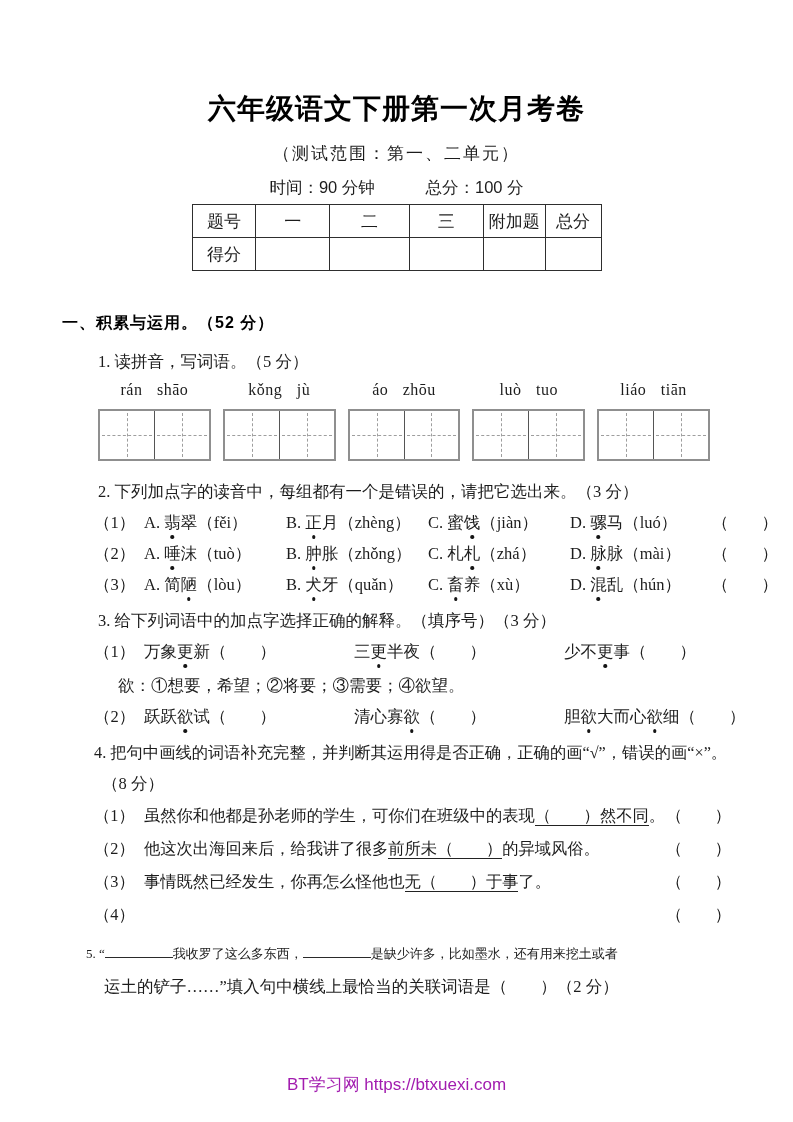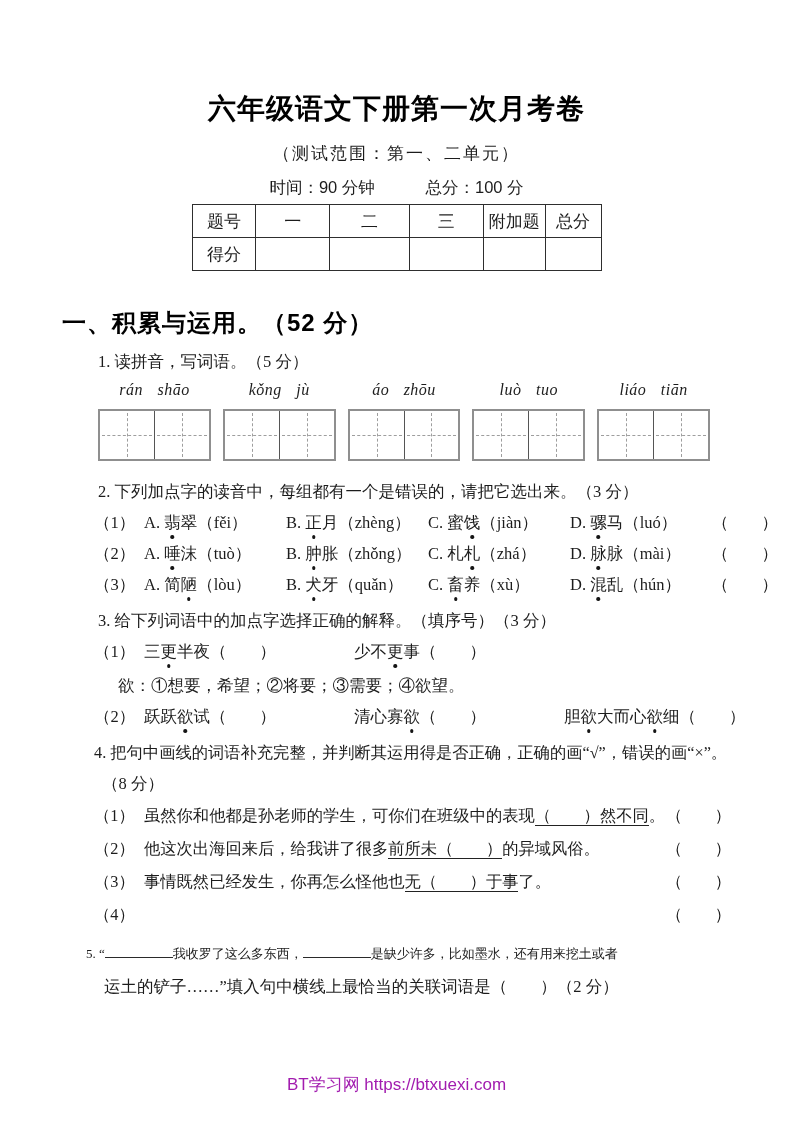--- a/index.html
+++ b/index.html
@@ -30,26 +30,26 @@
   table.score {
     width:410px; margin:6px auto 0 auto; border-collapse:collapse;
     font-size:17px;
   }
   table.score td {
     border:1.6px solid #2e2e2e; height:33px; text-align:center; vertical-align:middle;
   }
   .sec-heading {
     margin-top:40px;
     font-family:"Liberation Sans","DejaVu Sans",sans-serif;
-    font-weight:700; font-size:24px; line-height:24px; color:#000; letter-spacing:1px;
+    font-weight:700; font-size:16px; line-height:24px; color:#000; letter-spacing:1px;
   }
   .q { margin:16px 0 0 36px; font-size:16.5px; line-height:22px; }
   .qtight { margin-top:12px; }
   
-  .unit-row { display:flex; width:612px; margin-left:36px; gap:12px;font-style:italic; }
+  .unit-row { display:flex; width:612px; margin-left:36px; gap:12px; }
   .unit-row .unit { flex:1 1 0; text-align:center; }
   .pinyin-row { margin-top:8px; font-size:16px; }
   .pinyin-row .unit { word-spacing:10px; letter-spacing:0.5px; }
   .boxes-row { margin-top:10px; }
   .tian { width:100%; height:52px; border:2px solid #8f8f8f; display:flex; }
   .tian .cell { flex:1 1 0; position:relative; }
   .tian .cell + .cell { border-left:1.5px solid #555; }
   .tian .cell::before {
     content:""; position:absolute; top:2px; bottom:2px; left:50%;
     border-left:1.5px dashed #9e9e9e;
@@ -201,20 +201,21 @@
     <span class="opt"><span>A. 简</span><span class="dotc">陋</span><span>（lòu）</span></span>
     <span class="opt"><span>B. </span><span class="dotc">犬</span><span>牙（quǎn）</span></span>
     <span class="opt"><span>C. </span><span class="dotc">畜</span><span>养（xù）</span></span>
     <span class="opt"><span>D. </span><span class="dotc">混</span><span>乱（hún）</span></span>
     <span class="ans">（　　）</span>
   </div>
 
   <div class="q qtight" style="margin-top:14px">3. 给下列词语中的加点字选择正确的解释。（填序号）（3 分）</div>
   <div class="q3-row">
     <span class="num">（1）</span>
+    <span class="item"><span>万象</span><span class="dotc">更</span><span>新</span><span class="dotc"></span><span>（　　）</span></span>
     <span class="item"><span>三</span><span class="dotc">更</span><span>半夜</span><span class="dotc"></span><span>（　　）</span></span>
     <span class="item"><span>少不</span><span class="dotc">更</span><span>事</span><span class="dotc"></span><span>（　　）</span></span>
   </div>
   <div class="def-line" style="margin-top:12px">欲：①想要，希望；②将要；③需要；④欲望。</div>
   <div class="q3-row">
     <span class="num">（2）</span>
     <span class="item"><span>跃跃</span><span class="dotc">欲</span><span>试</span><span class="dotc"></span><span>（　　）</span></span>
     <span class="item"><span>清心寡</span><span class="dotc">欲</span><span></span><span class="dotc"></span><span>（　　）</span></span>
     <span class="item"><span>胆</span><span class="dotc">欲</span><span>大而心</span><span class="dotc">欲</span><span>细（　　）</span></span>
   </div>

